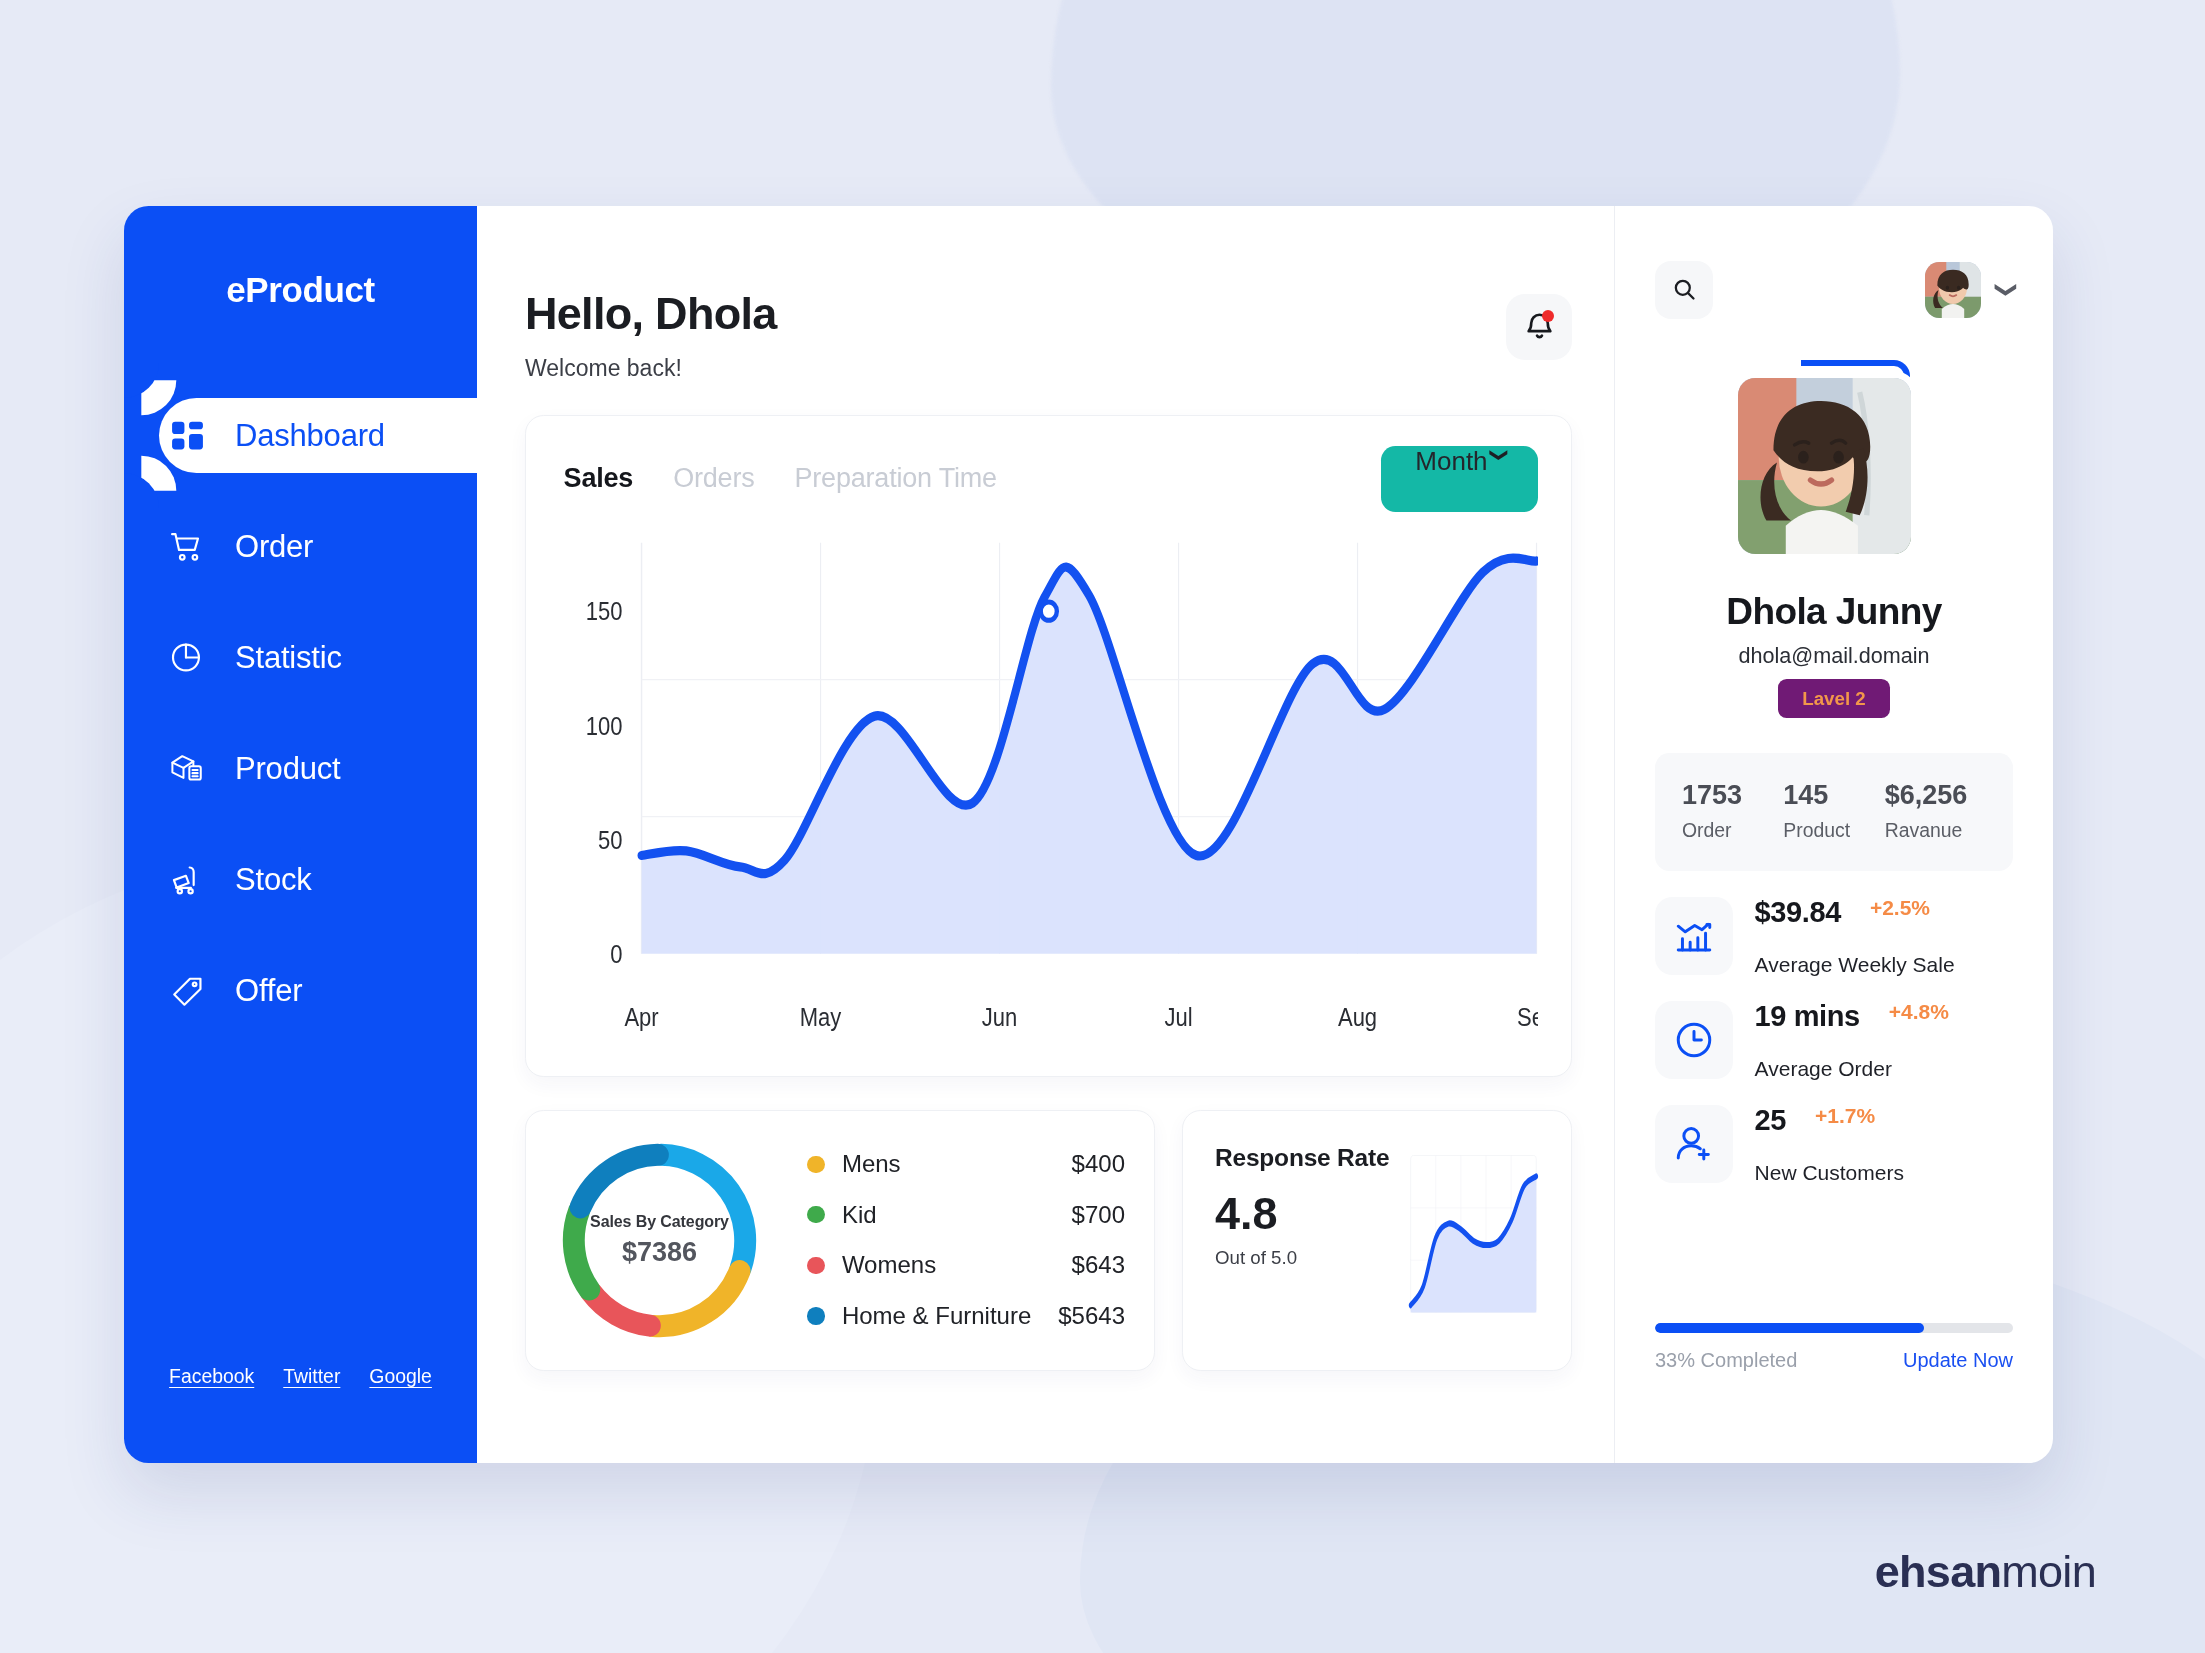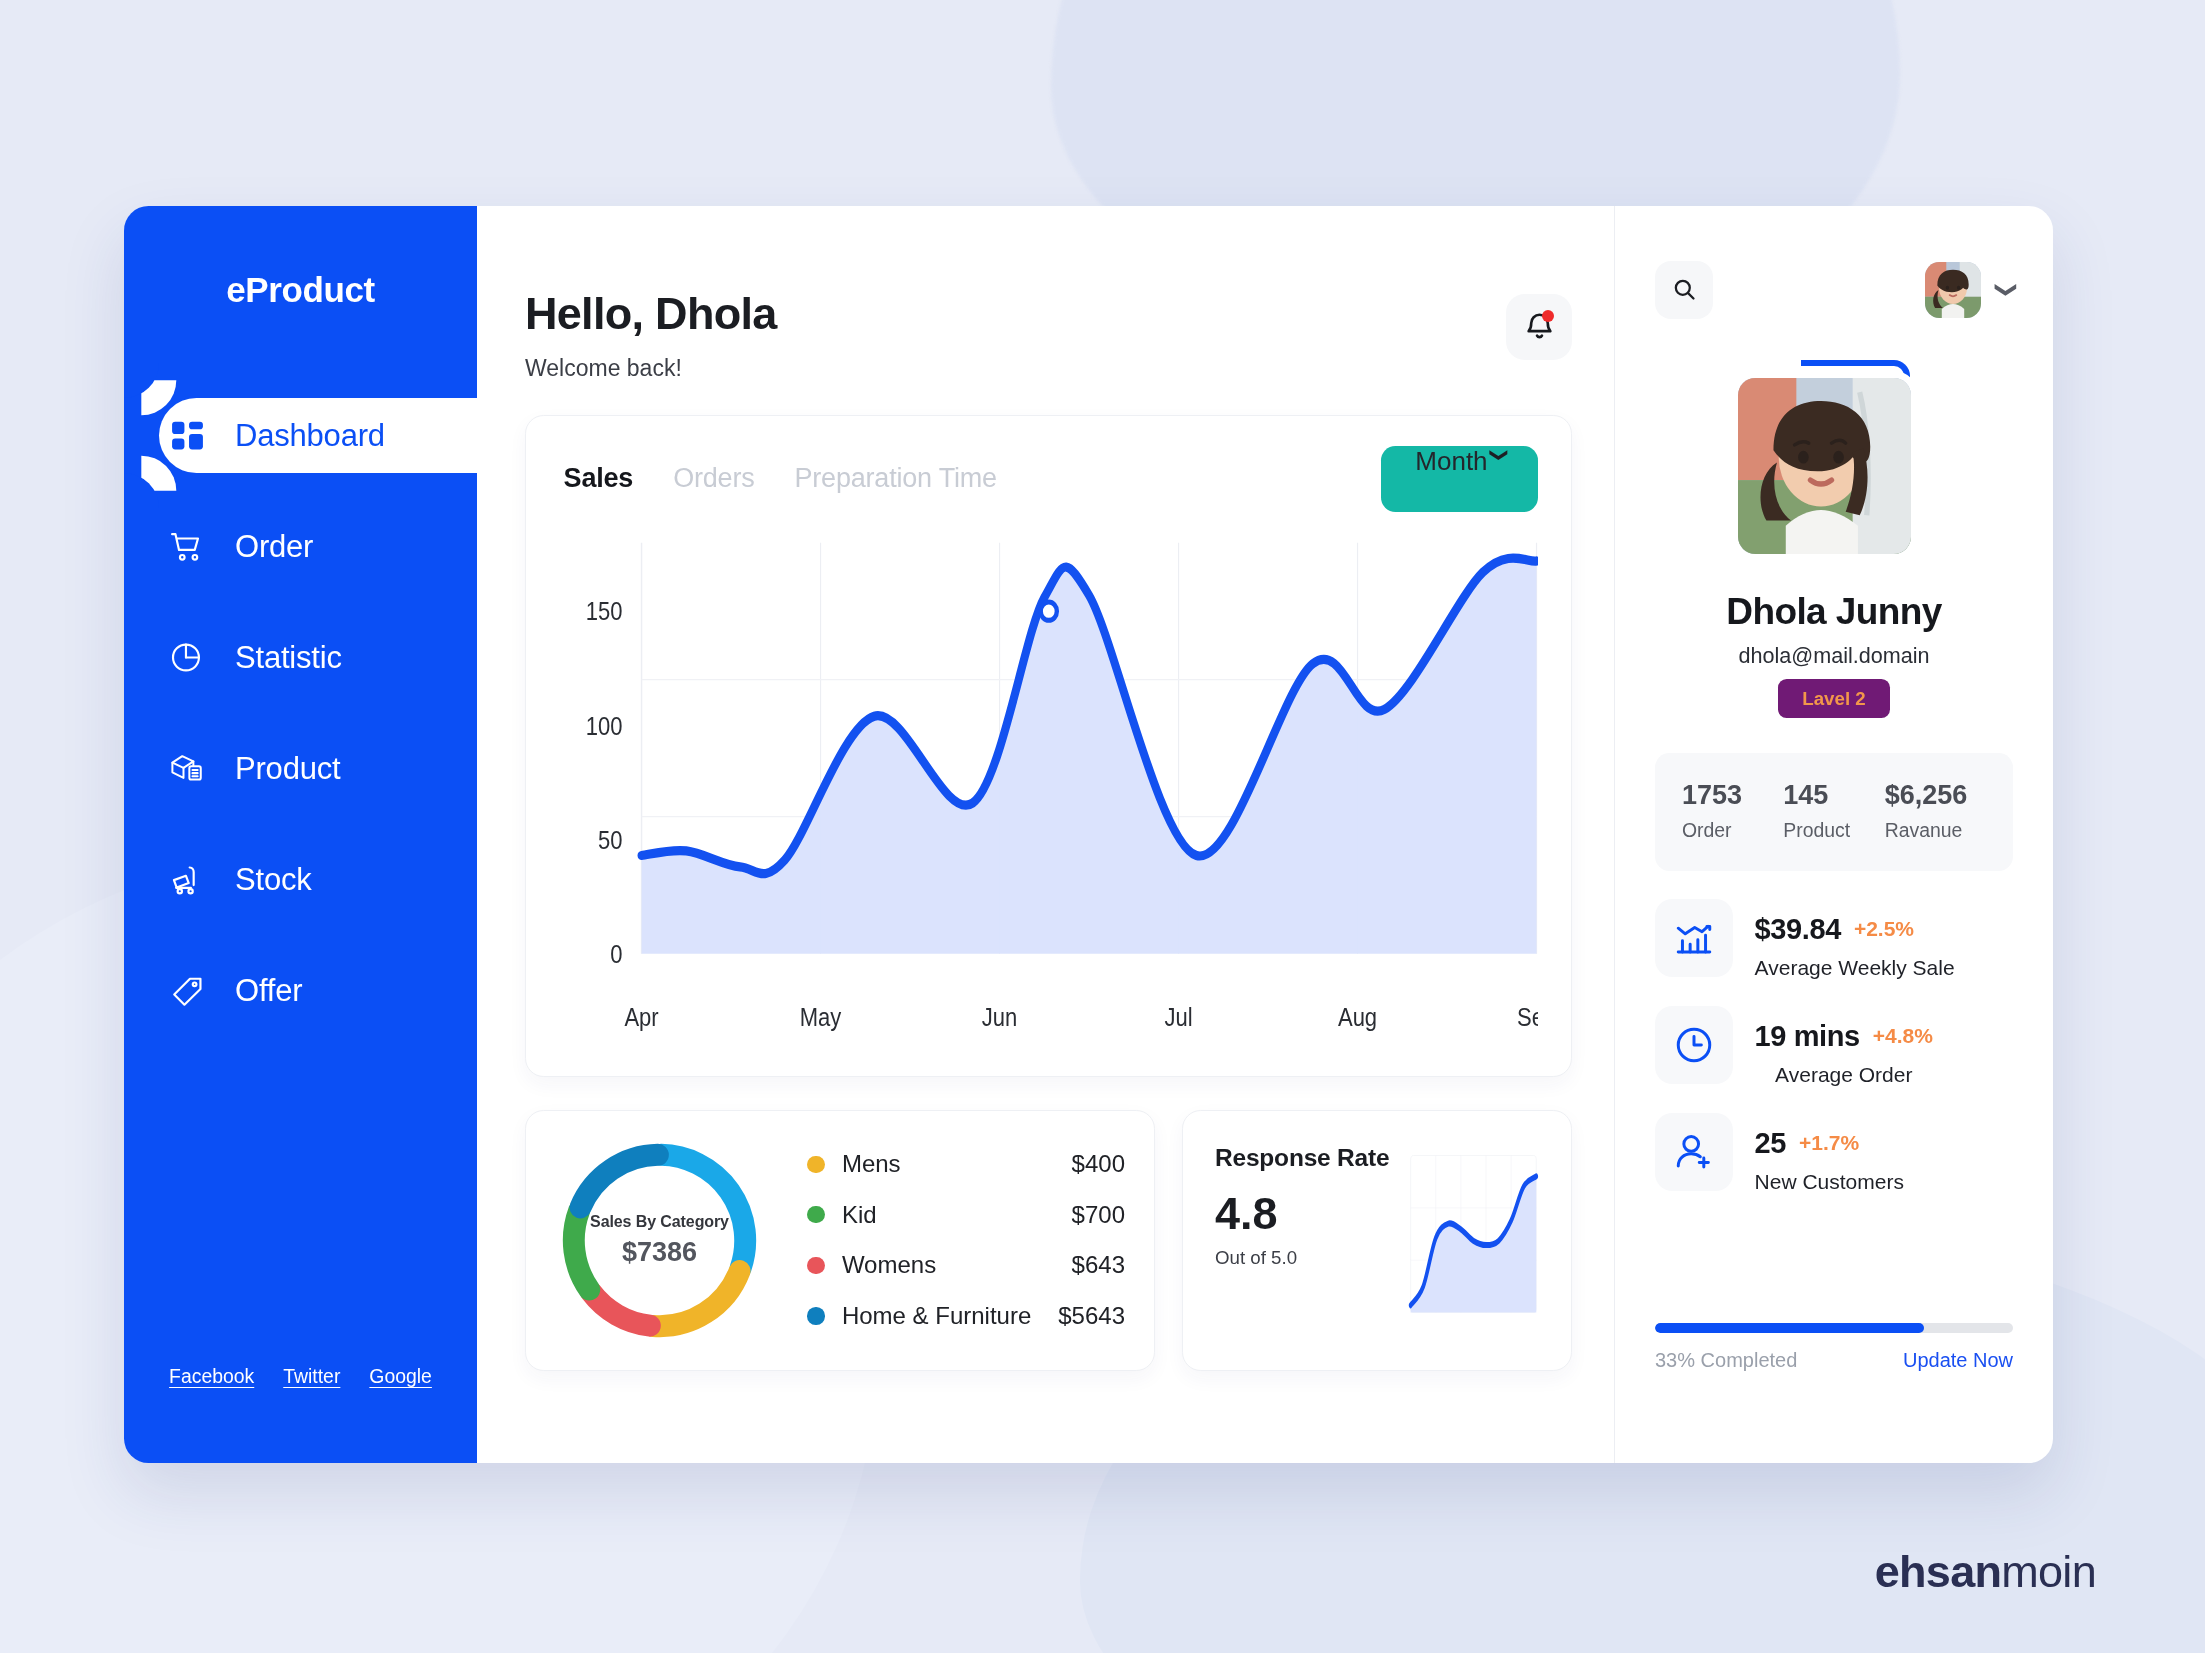--- a/index.html
+++ b/index.html
@@ -333,24 +333,24 @@
   .metrics { margin-top: 24.5px; display: flex; flex-direction: column; gap: 23px; }
   .metric { display: flex; align-items: center; gap: 21.6px; }
   .metric-icon {
     width: 78px; height: 78px;
     border-radius: 17.3px;
     background: #f7f8fa;
     display: flex; align-items: center; justify-content: center;
     flex: 0 0 78px;
   }
   .metric-icon svg { width: 42px; height: 42px; }
-  .metric-top { display: flex; align-items: center; gap: 13px; margin-top: 17px; }
+  .metric-top { display: flex; align-items: flex-start; gap: 29px; }
   .metric-val { font-size: 29px; font-weight: 700; color: #16181d; letter-spacing: -0.4px; }
   .metric-delta { font-size: 21px; font-weight: 700; color: #f58b46; }
-  .metric-cap { font-size: 21px; color: #1f2128; margin-top: 10px; text-align: center; }
+  .metric-cap { font-size: 21px; color: #1f2128; margin-top: 24px; }
 
   .progress-wrap { position: absolute; left: 40px; right: 40px; bottom: 91px; }
   .pbar {
     height: 10px;
     border-radius: 5.8px;
     background: #e3e5e9;
     overflow: hidden;
   }
   .pbar-fill { height: 100%; background: #0b4ff5; border-radius: 5.8px; }
   .prow { display: flex; align-items: center; justify-content: space-between; margin-top: 16px; }

